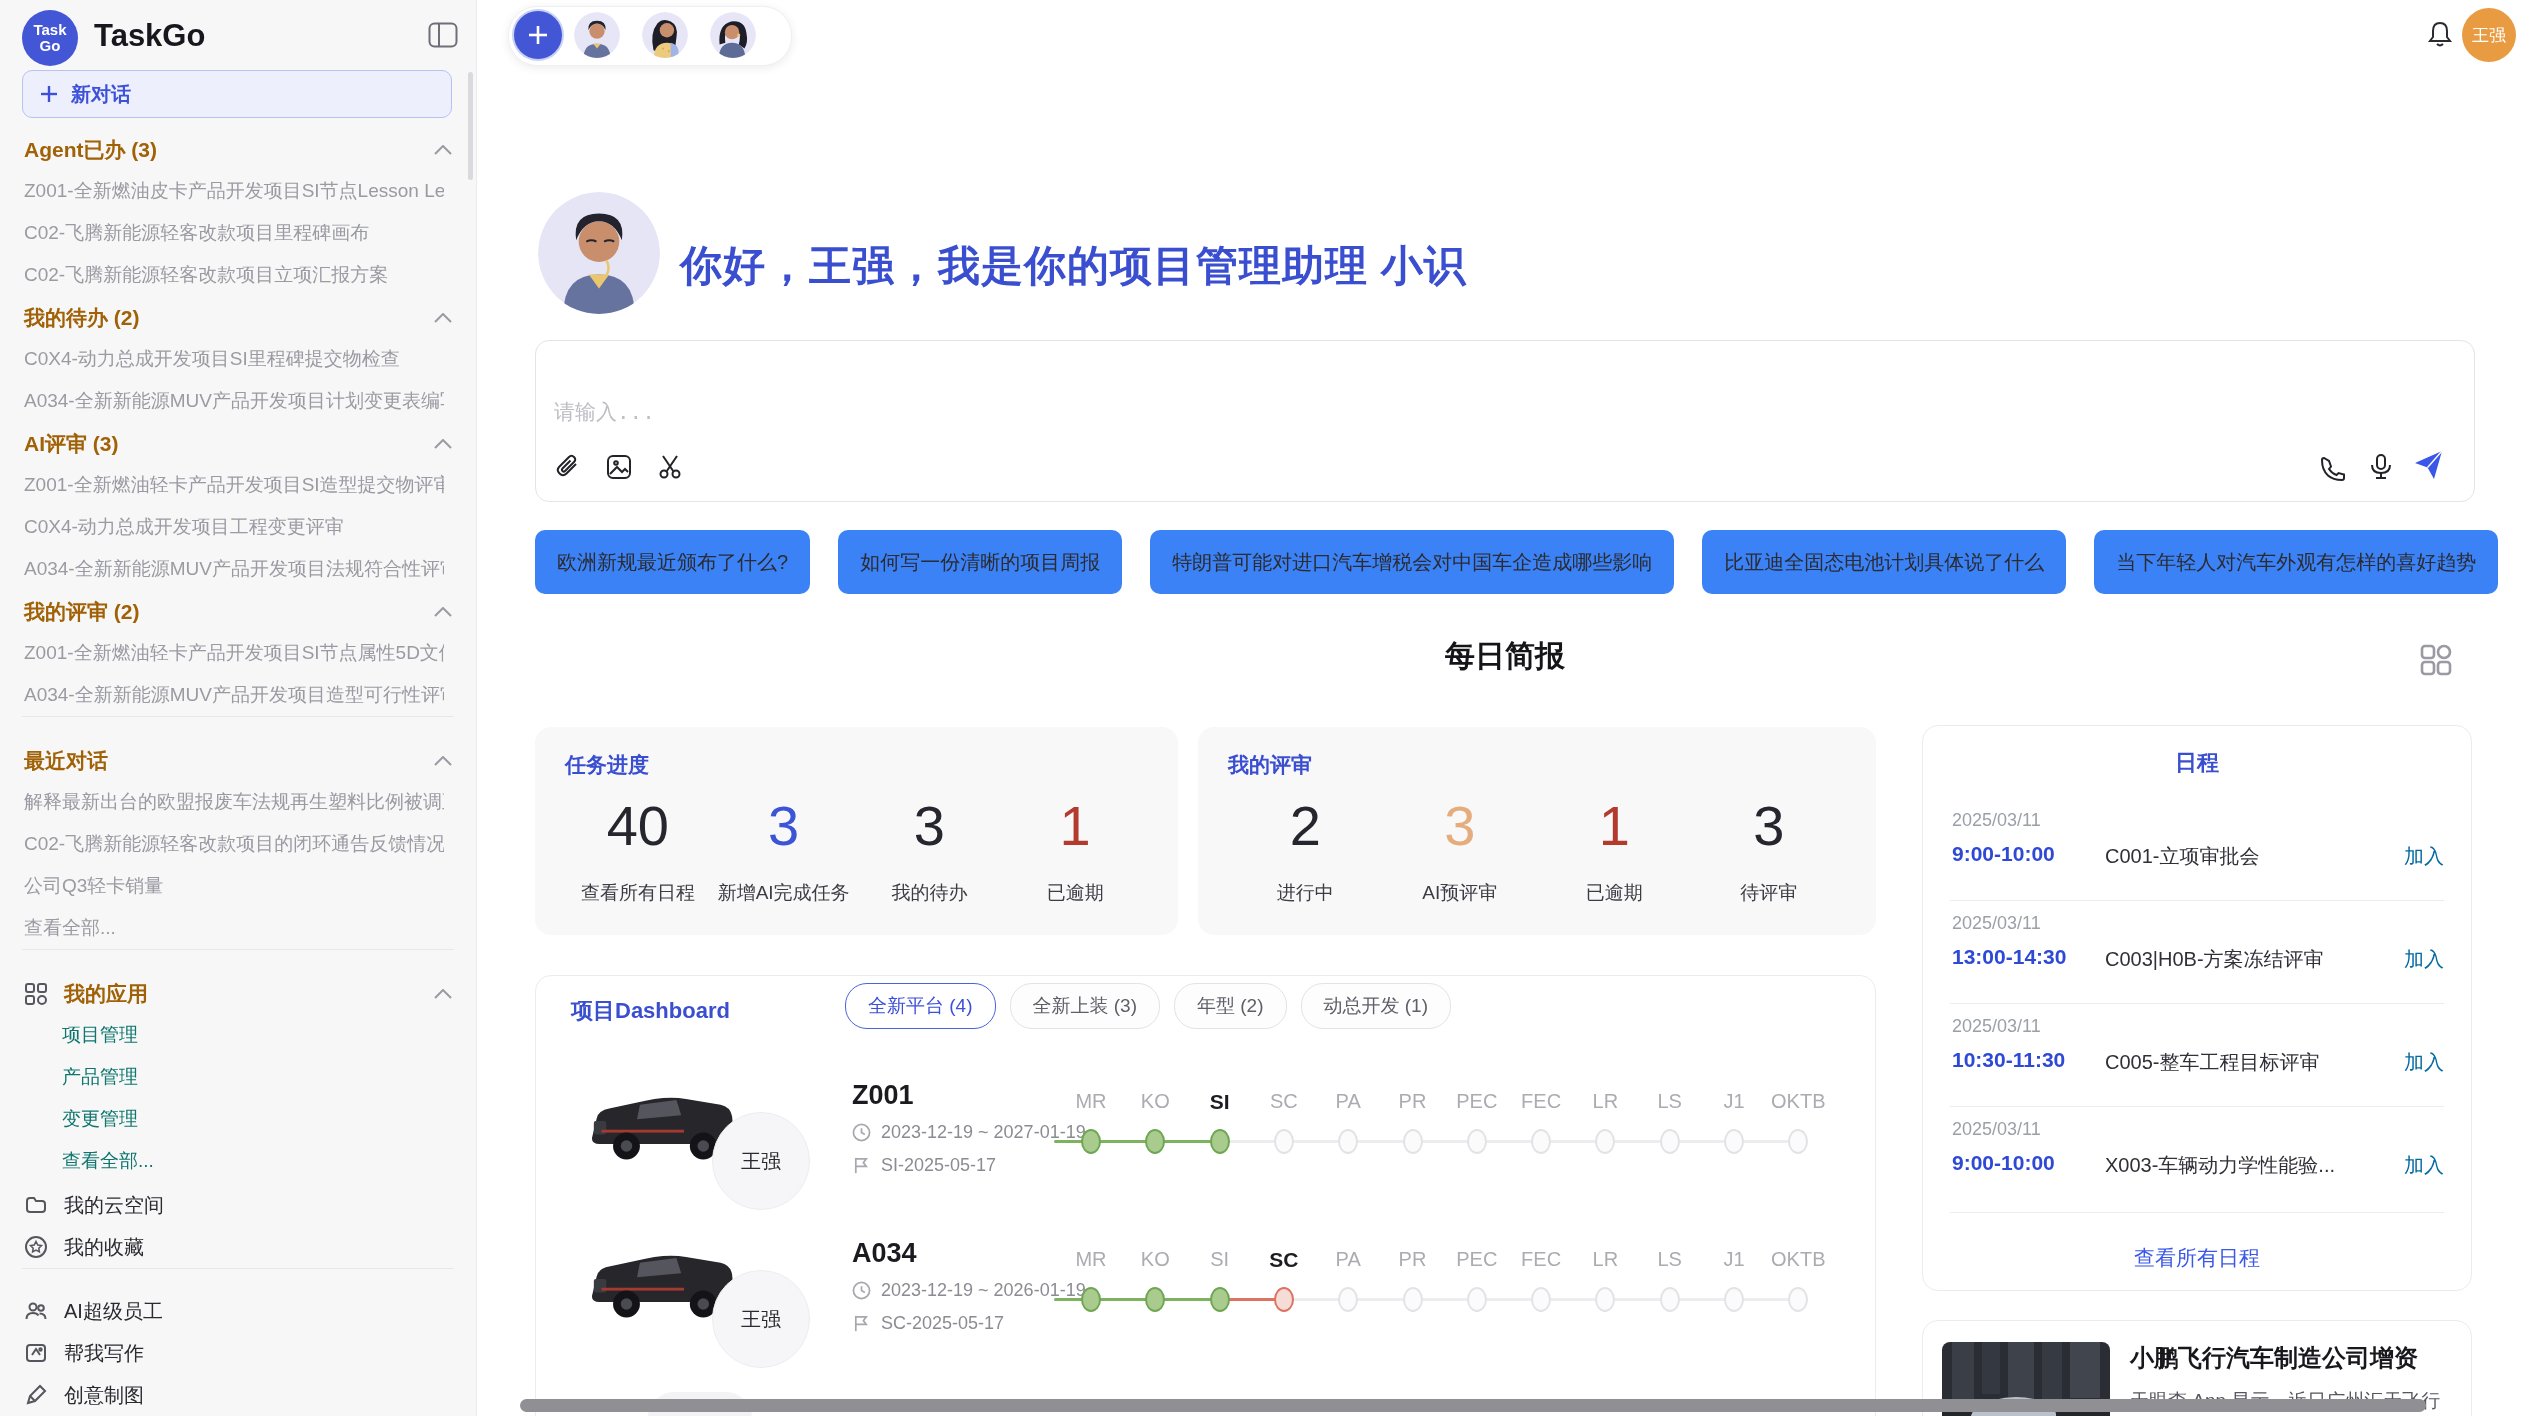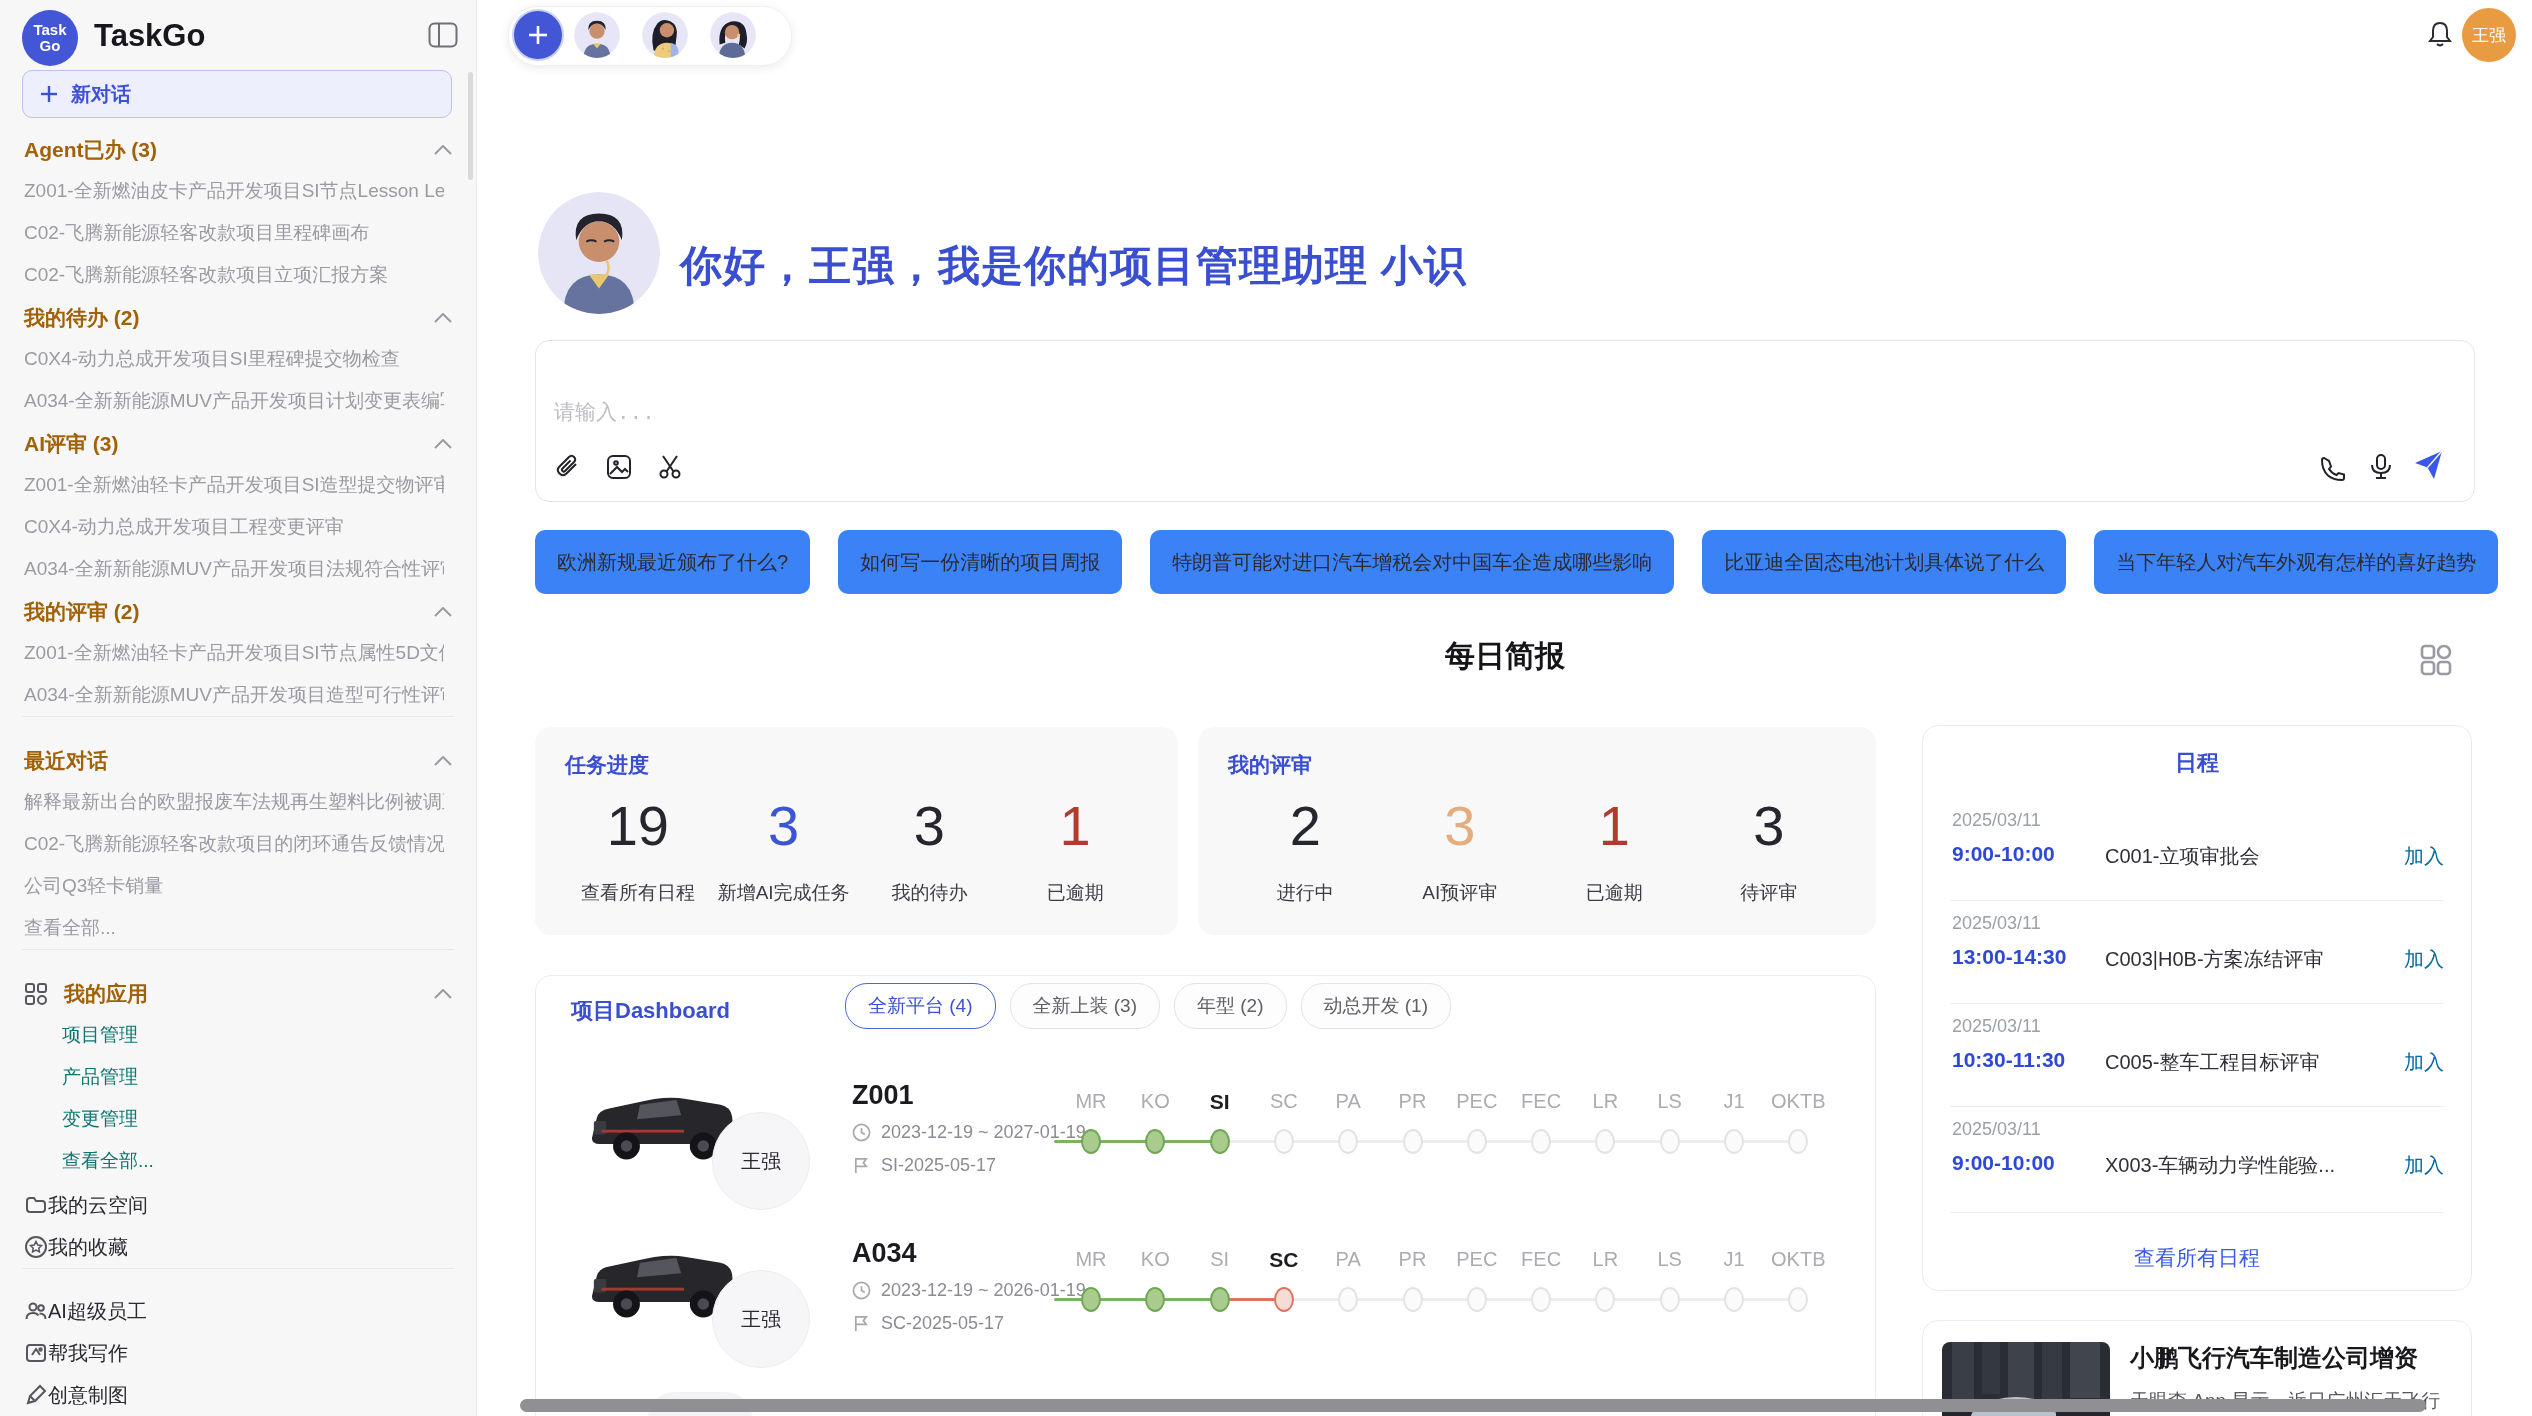--- a/index.html
+++ b/index.html
@@ -16,21 +16,21 @@
   .new-chat{position:absolute;left:22px;top:70px;width:430px;height:48px;border-radius:10px;background:#edeffc;
     border:1px solid #b9c2f0;display:flex;align-items:center;box-sizing:border-box;padding-left:16px;gap:12px;cursor:pointer;}
   .new-chat span{font-size:20px;font-weight:700;color:#3c50d8;}
   .sb-scroll-thumb{position:absolute;left:468px;top:72px;width:5px;height:108px;border-radius:3px;background:#d9d9de;}
   .sb-sec-h{position:absolute;left:24px;right:24px;height:44px;display:flex;align-items:center;justify-content:space-between;}
   .sb-sec-h b{font-size:21px;font-weight:700;color:#a16207;}
   .sb-item{position:absolute;left:24px;width:420px;height:42px;display:flex;align-items:center;
     font-size:19px;color:#9a9aa2;white-space:nowrap;overflow:hidden;text-overflow:ellipsis;cursor:pointer;}
   .sb-sub{left:62px;width:380px;color:#0f766e;}
   .sb-div{position:absolute;left:22px;width:432px;height:1px;background:#e8e8ec;}
-  .sb-row{position:absolute;left:24px;width:428px;height:42px;display:flex;align-items:center;cursor:pointer;}
+  .sb-row{position:absolute;left:24px;width:428px;height:42px;display:flex;align-items:center;gap:16px;cursor:pointer;}
   .sb-row span{font-size:20px;color:#2a2a31;}
   .chev{color:#9a9aa2;}
 
   
   .top-pill{position:absolute;left:508px;top:6px;width:282px;height:58px;background:#fff;border:1px solid #f0f0f2;
     border-radius:29px;box-shadow:0 2px 10px rgba(0,0,0,.08);}
   .plus-btn{position:absolute;left:514px;top:11px;width:48px;height:48px;border-radius:50%;background:#4356d6;
     display:flex;align-items:center;justify-content:center;cursor:pointer;box-shadow:0 0 0 2px #c9d2f3;}
   .mini-ava{position:absolute;top:12px;width:46px;height:46px;border-radius:50%;overflow:hidden;box-shadow:0 0 0 2px #fff;cursor:pointer;}
   .bell{position:absolute;left:2424px;top:18px;cursor:pointer;}
@@ -359,21 +359,21 @@
         <circle cx="30" cy="14" r="6"></circle>
         <rect x="8" y="24" width="12" height="12" rx="3"></rect>
         <rect x="24" y="24" width="12" height="12" rx="3"></rect>
       </svg>
   </span>
 
   <div class="stat-card" style="left:535px;width:643px">
     <h3>任务进度</h3>
     <div class="stat-row">
       <div class="stat">
-          <div class="v" style="color: rgb(38, 38, 46);">19</div>
+          <div class="v" style="color: rgb(38, 38, 46);">40</div>
           <div class="l">查看所有日程</div>
         </div>
       <div class="stat">
           <div class="v" style="color: rgb(60, 85, 214);">3</div>
           <div class="l">新增AI完成任务</div>
         </div>
       <div class="stat">
           <div class="v" style="color: rgb(38, 38, 46);">3</div>
           <div class="l">我的待办</div>
         </div>

